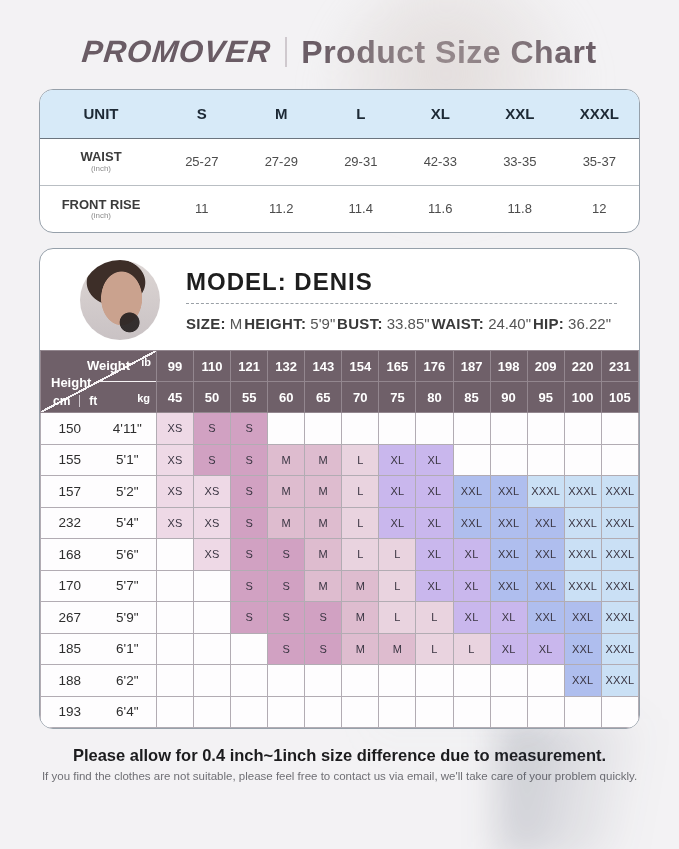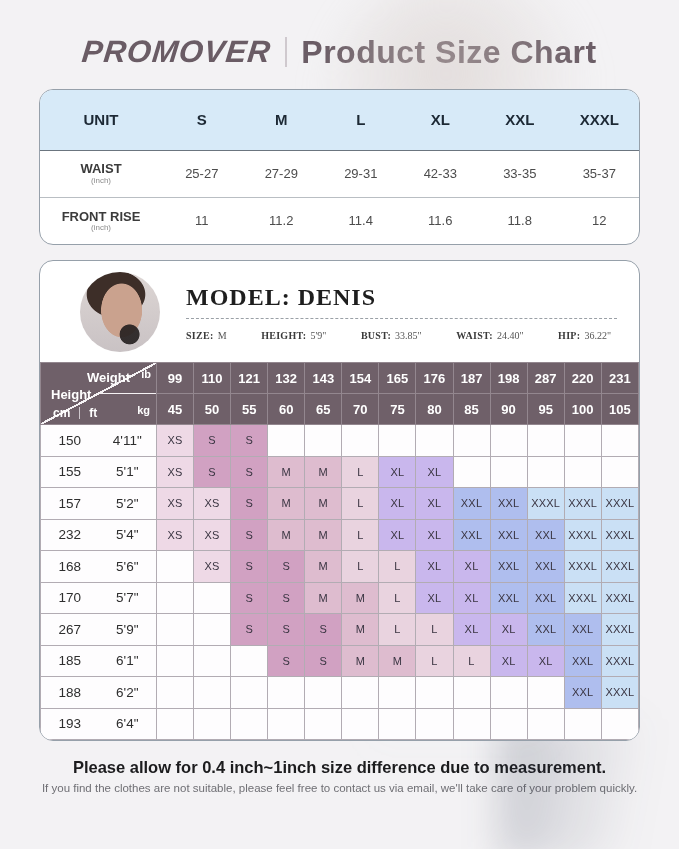--- a/index.html
+++ b/index.html
@@ -30,43 +30,43 @@
 
   
   .card { width:601px; margin:0 auto; background:#fff; border:1px solid #96a0aa;
     border-radius:14px; overflow:hidden; position:relative; }
   .card.unit-card { margin-top:11px; }
   .card.model-card { margin-top:15px; }
 
   
   table.unit-table { width:100%; border-collapse:collapse; table-layout:fixed; }
   table.unit-table th, table.unit-table td { text-align:center; vertical-align:middle; }
-  table.unit-table thead tr { background:#d7eaf8; height:60px; }
+  table.unit-table thead tr { background:#d7eaf8; height:48px; }
   table.unit-table thead th { font-size:15px; font-weight:700; color:#1d2935;
     border-bottom:1px solid #6b757f; }
   table.unit-table tbody tr { height:47px; }
   table.unit-table tbody tr + tr td { border-top:1px solid #b9bec3; }
   table.unit-table td { font-size:13px; color:#4c4c4c; }
   .row-label { font-size:13px; font-weight:700; color:#3b3b3b; line-height:1.1; }
   .row-sub { display:block; font-size:8px; font-weight:400; color:#8c8c8c; }
 
   
   .model-section { display:flex; align-items:center; padding:11px 22px 10px 40px; height:101px; }
   .model-photo { width:80px; height:80px; border-radius:50%; flex:0 0 80px;
     background:
       radial-gradient(circle at 62% 78%, rgba(35,30,30,.9) 0 12%, rgba(35,30,30,0) 13%),
       radial-gradient(ellipse 42% 55% at 52% 48%, #caa28e 0 60%, rgba(202,162,142,0) 62%),
       radial-gradient(ellipse 60% 48% at 45% 28%, #3d2e28 0 60%, rgba(61,46,40,0) 62%),
       linear-gradient(180deg,#ddd6d4,#c9c2c4);
   }
-  .model-info { flex:1; margin-left:26px;font-family:Liberation Serif, serif; }
+  .model-info { flex:1; margin-left:26px; }
   .model-name { font-size:24px; font-weight:700; color:#1e1e1e; letter-spacing:1px;
     padding-bottom:7px; border-bottom:1.5px dashed #9aa0a6; }
   .model-stats { display:flex; gap:0; justify-content:space-between; margin-top:11px; padding-right:6px; }
-  .stat { font-size:10px; white-space:nowrap; }
+  .stat { font-size:15px; white-space:nowrap; }
   .stat .s-label { font-weight:700; color:#3a3a3a; letter-spacing:.3px; }
   .stat .s-value { color:#555; margin-left:4px; }
 
   
   table.matrix { width:100%; border-collapse:collapse; table-layout:fixed; }
   table.matrix col.lab { width:116px; }
   table.matrix th, table.matrix td { border:1px solid #b2acb3; text-align:center;
     vertical-align:middle; padding:0; }
   table.matrix thead th { background:#6f6069; color:#fff; border-color:#93878f;
     font-size:13px; font-weight:700; height:31px; }
@@ -186,21 +186,21 @@
         <th>99</th>
             <th>110</th>
             <th>121</th>
             <th>132</th>
             <th>143</th>
             <th>154</th>
             <th>165</th>
             <th>176</th>
             <th>187</th>
             <th>198</th>
-            <th>287</th>
+            <th>209</th>
             <th>220</th>
             <th>231</th>
           </tr>
         <tr id="matrix-kg-row">
             <th>45</th>
             <th>50</th>
             <th>55</th>
             <th>60</th>
             <th>65</th>
             <th>70</th>

